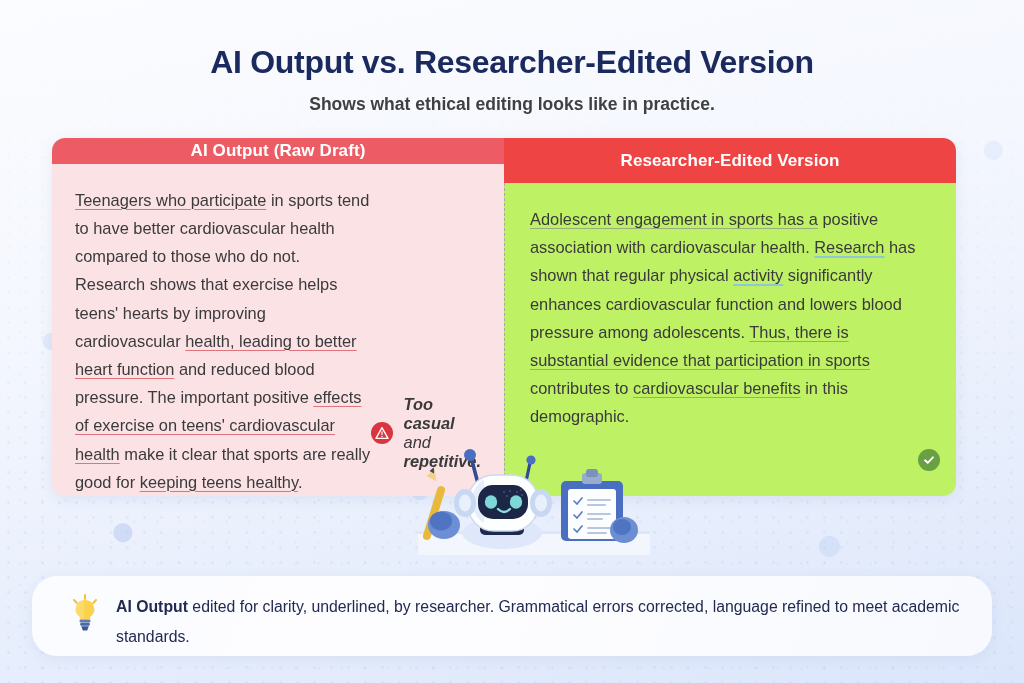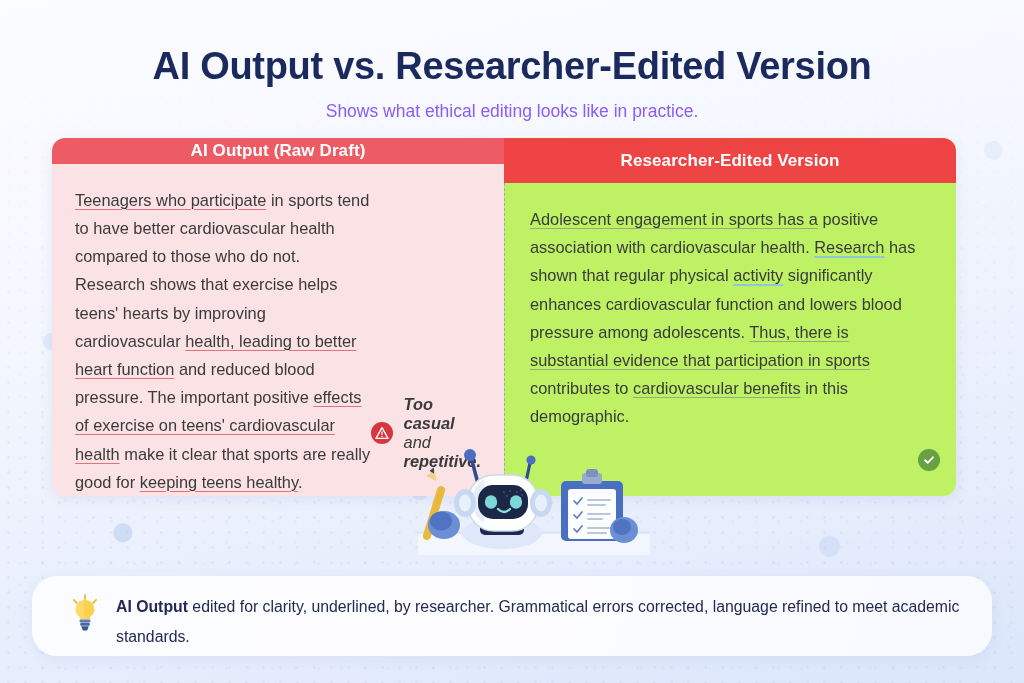--- a/index.html
+++ b/index.html
@@ -44,28 +44,28 @@
     -webkit-mask-image: linear-gradient(to bottom, transparent 0%, rgba(0,0,0,.35) 32%, #000 72%, #000 100%);
             mask-image: linear-gradient(to bottom, transparent 0%, rgba(0,0,0,.35) 32%, #000 72%, #000 100%);
   }
 
   
   #page-header {
     position: absolute; left: 0; top: 44px; width: 1024px;
     text-align: center;
   }
   #page-title {
-    font-size: 38px; font-weight: bold;
+    font-size: 32px; font-weight: bold;
     color: #1b2a5e; letter-spacing: -0.3px;
     line-height: 1.16;
   }
   #page-subtitle {
     margin-top: 13px;
-    font-size: 17.5px; font-weight: normal;
-    color: #8b5cf6;
+    font-size: 17.5px; font-weight: bold;
+    color: #404040;
   }
 
   
   #comparison-card {
     position: absolute; left: 52px; top: 138px;
     width: 904px; height: 358px;
     border-radius: 13px;
     overflow: hidden;
     display: flex;
     box-shadow: 0 3px 14px rgba(80,100,160,.10);

